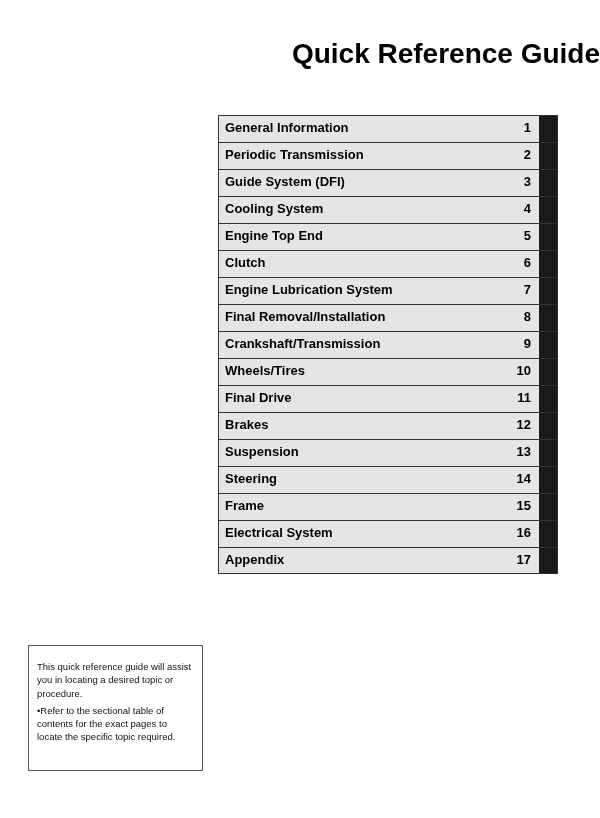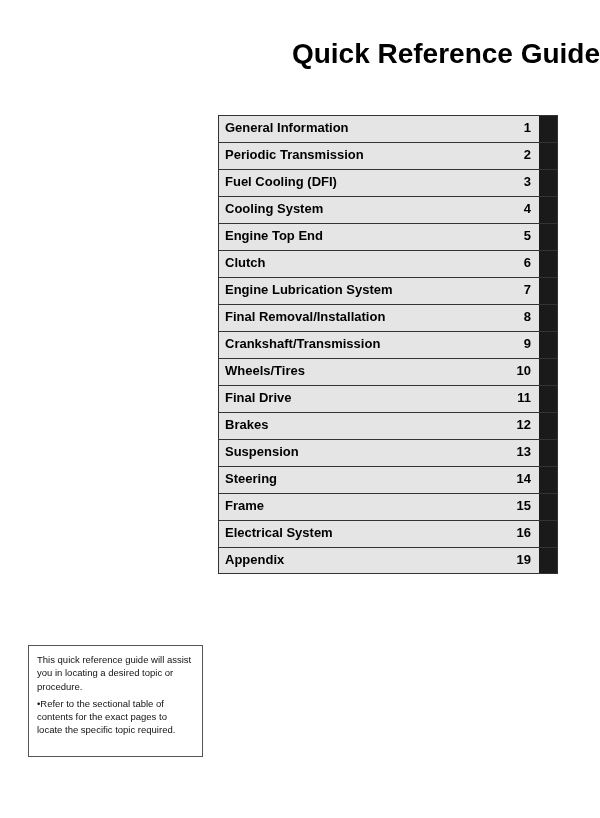--- a/index.html
+++ b/index.html
@@ -75,21 +75,21 @@
       align-self: stretch;
       flex-shrink: 0;
     }
 
     .note-box {
       position: absolute;
       top: 645px;
       left: 28px;
       width: 175px;
       border: 1px solid #555;
-      padding: 7px 8px;
+      padding: 14px 8px;
       font-size: 9.5px;
       font-family: Arial, Helvetica, sans-serif;
       line-height: 1.4;
       color: #111;
     }
 
     .note-box p {
       margin-bottom: 4px;
     }
 
@@ -110,21 +110,21 @@
         <span class="toc-label">General Information</span>
         <span class="toc-number">1</span>
         <div class="toc-tab"></div>
       </div>
       <div class="toc-item">
         <span class="toc-label">Periodic Transmission</span>
         <span class="toc-number">2</span>
         <div class="toc-tab"></div>
       </div>
       <div class="toc-item">
-        <span class="toc-label">Fuel Cooling (DFI)</span>
+        <span class="toc-label">Guide System (DFI)</span>
         <span class="toc-number">3</span>
         <div class="toc-tab"></div>
       </div>
       <div class="toc-item">
         <span class="toc-label">Cooling System</span>
         <span class="toc-number">4</span>
         <div class="toc-tab"></div>
       </div>
       <div class="toc-item">
         <span class="toc-label">Engine Top End</span>
@@ -181,21 +181,21 @@
         <span class="toc-number">15</span>
         <div class="toc-tab"></div>
       </div>
       <div class="toc-item">
         <span class="toc-label">Electrical System</span>
         <span class="toc-number">16</span>
         <div class="toc-tab"></div>
       </div>
       <div class="toc-item">
         <span class="toc-label">Appendix</span>
-        <span class="toc-number">19</span>
+        <span class="toc-number">17</span>
         <div class="toc-tab"></div>
       </div>
     </div>
 
   <div class="note-box">
   <p>This quick reference guide will assist you in locating a desired topic or procedure.</p>
       <p>•Refer to the sectional table of contents for the exact pages to locate the specific topic required.</p>
     </div>
 
 </div>

